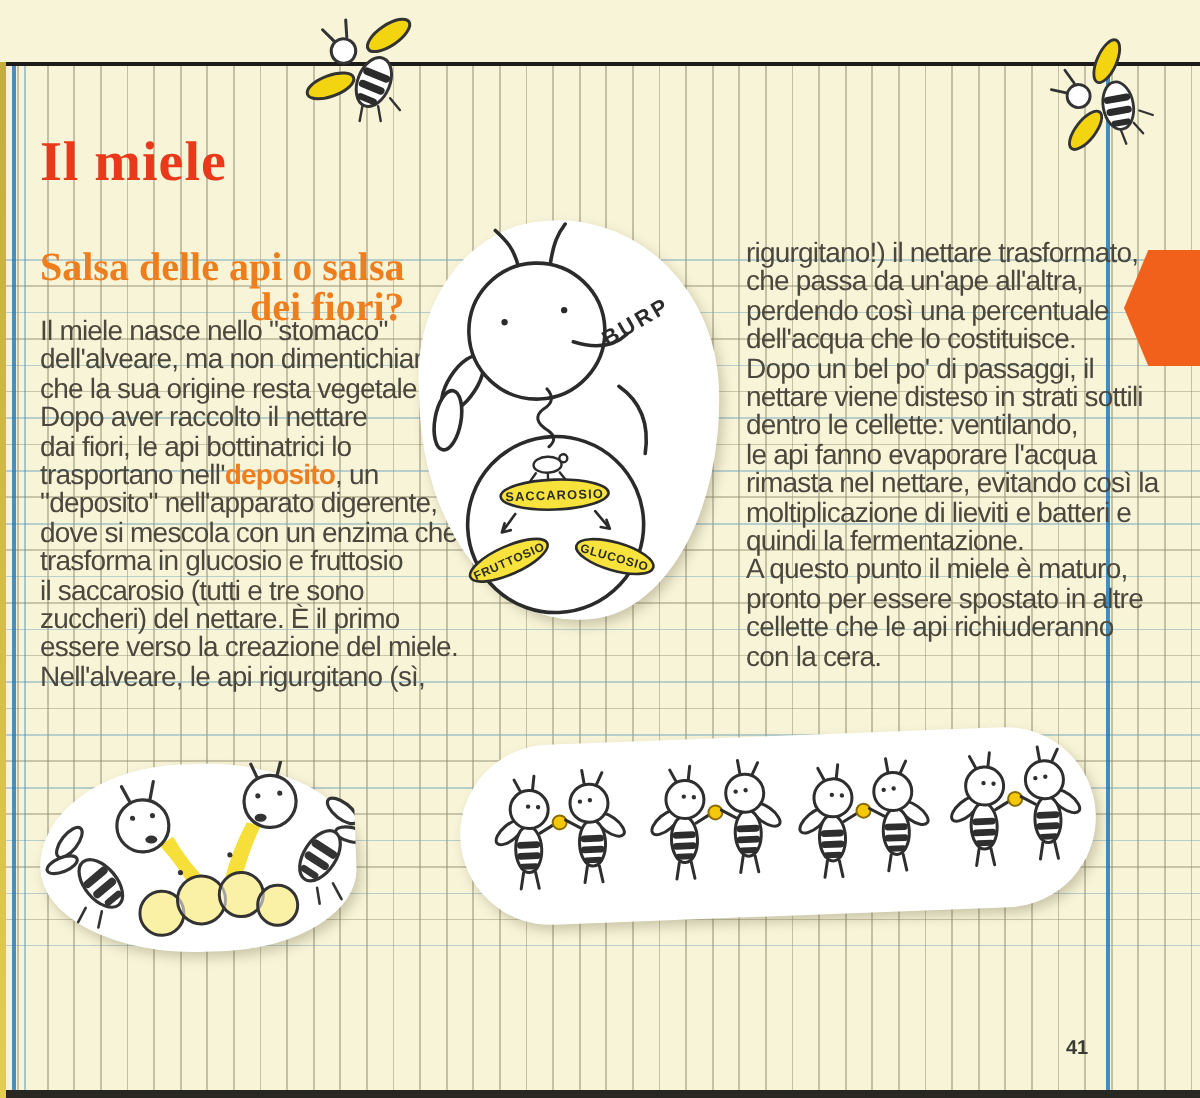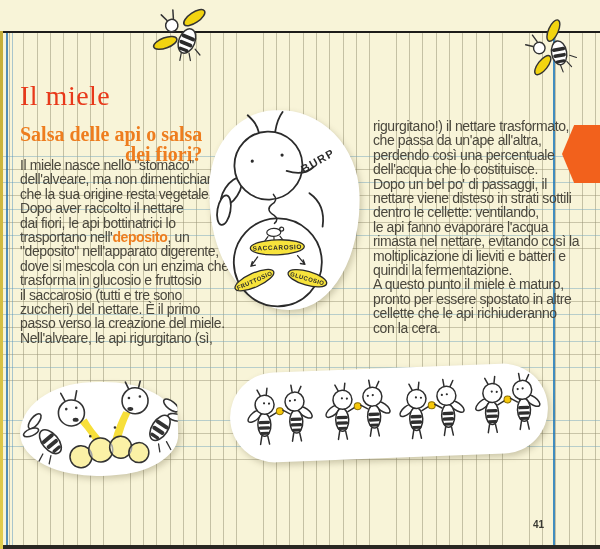--- a/index.html
+++ b/index.html
@@ -31,22 +31,22 @@
   .edge-left   { left:0; top:0; bottom:0; width:3px; background:linear-gradient(#c4ae38,#e2cd4c); }
   .mline  { left:6px;  top:0; bottom:0; width:2px; background:rgba(35,112,172,0.78); }
   .mline2 { left:12px; top:0; bottom:0; width:1px; background:rgba(70,140,190,0.45); }
   .rline  { left:553px; top:0; bottom:0; width:2px; background:rgba(25,118,186,0.82); }
   .hexagon {
     right:0; top:94px; width:38px; height:58px; background:#f2611c;
     clip-path:polygon(32% 0, 100% 0, 100% 100%, 32% 100%, 0 50%);
   }
   
   .title {
-    left:20px; top:80px;
-    font-family:"Liberation Serif", serif; font-weight:normal;
+    left:20px; top:66px;
+    font-family:"Liberation Serif", serif; font-weight:bold;
     font-size:28px; color:#e8391a; letter-spacing:0.5px;
   }
   .subtitle {
     left:20px; top:125px;
     font-family:"Liberation Serif", serif; font-weight:bold;
     font-size:20px; line-height:19.5px; color:#ee7d1e; white-space:pre;text-align:right;
   }
   .bodytext {
     font-size:14px; letter-spacing:-0.4px; line-height:14.4px;
     color:#4a473d; white-space:pre;
@@ -144,21 +144,21 @@
 dell'alveare, ma non dimentichiamo
 che la sua origine resta vegetale.
 Dopo aver raccolto il nettare
 dai fiori, le api bottinatrici lo
 trasportano nell'</span><span class="hl">deposito</span><span>, un
 "deposito" nell'apparato digerente,
 dove si mescola con un enzima che
 trasforma in glucosio e fruttosio
 il saccarosio (tutti e tre sono
 zuccheri) del nettare. È il primo
-passo verso la creazione del miele.
+essere verso la creazione del miele.
 Nell'alveare, le api rigurgitano (sì,</span></p>
 
   <p class="abs bodytext col-right" style="margin:0">rigurgitano!) il nettare trasformato,
 che passa da un'ape all'altra,
 perdendo così una percentuale
 dell'acqua che lo costituisce.
 Dopo un bel po' di passaggi, il
 nettare viene disteso in strati sottili
 dentro le cellette: ventilando,
 le api fanno evaporare l'acqua

